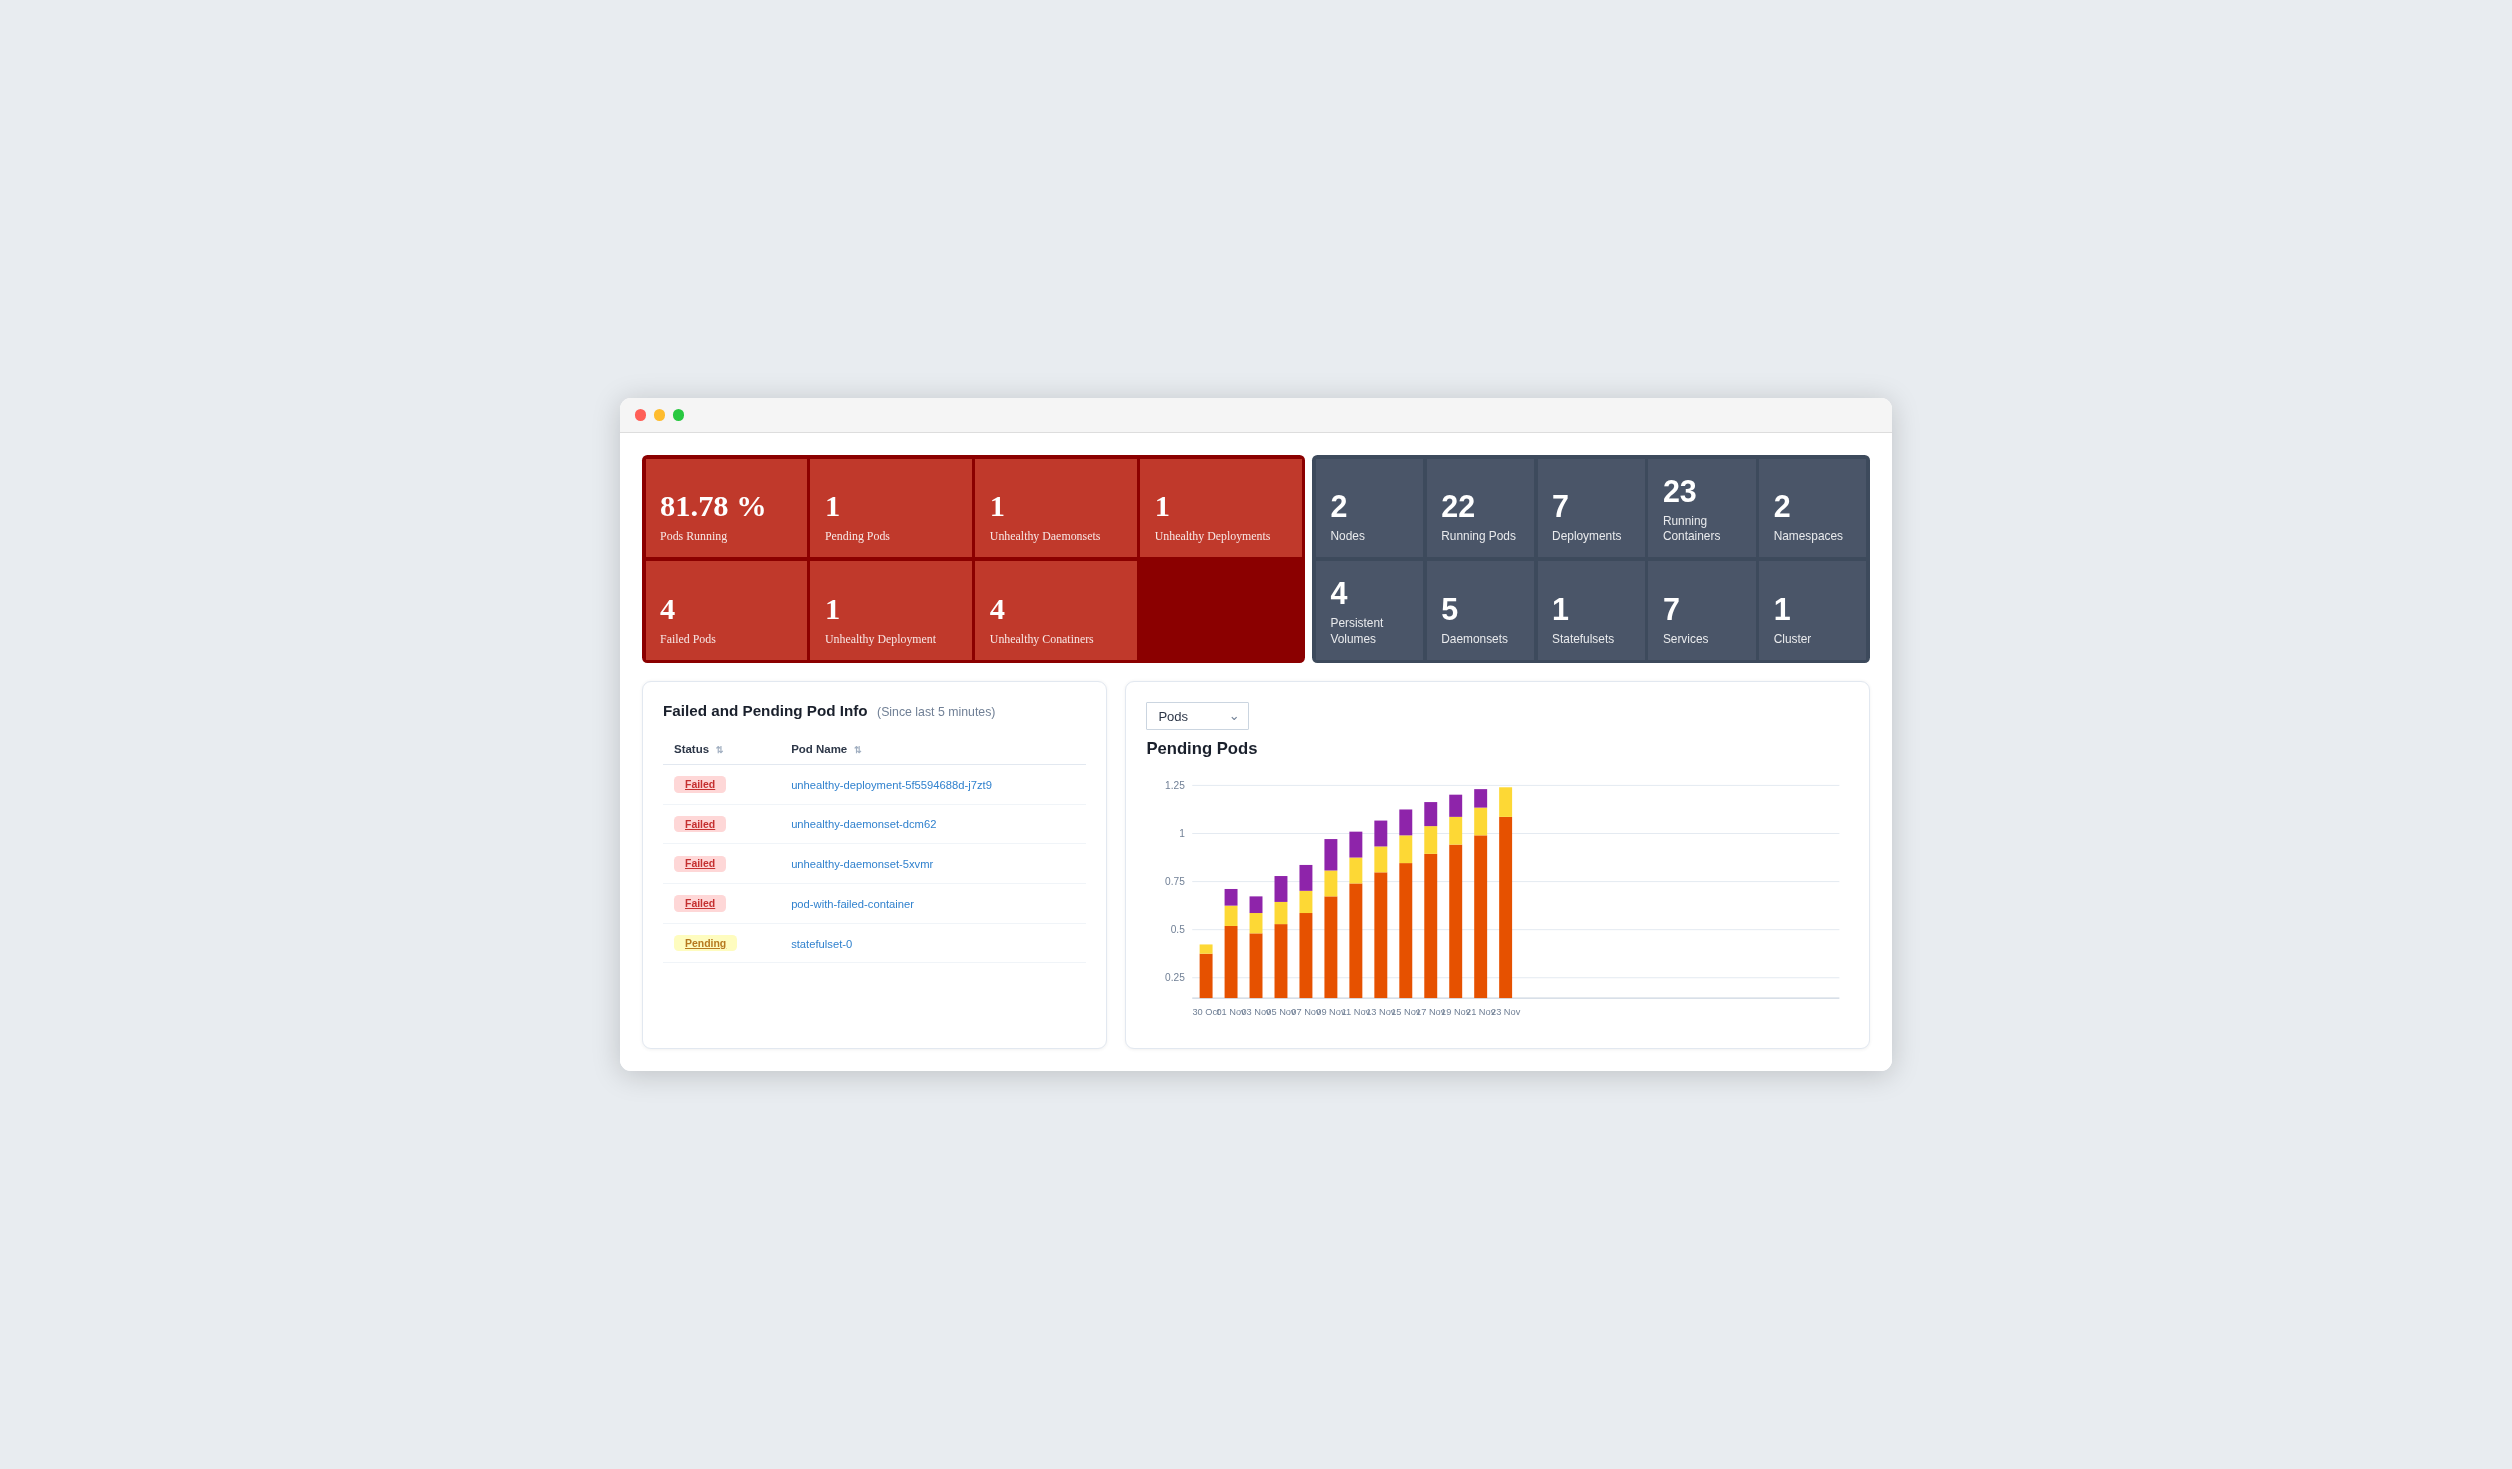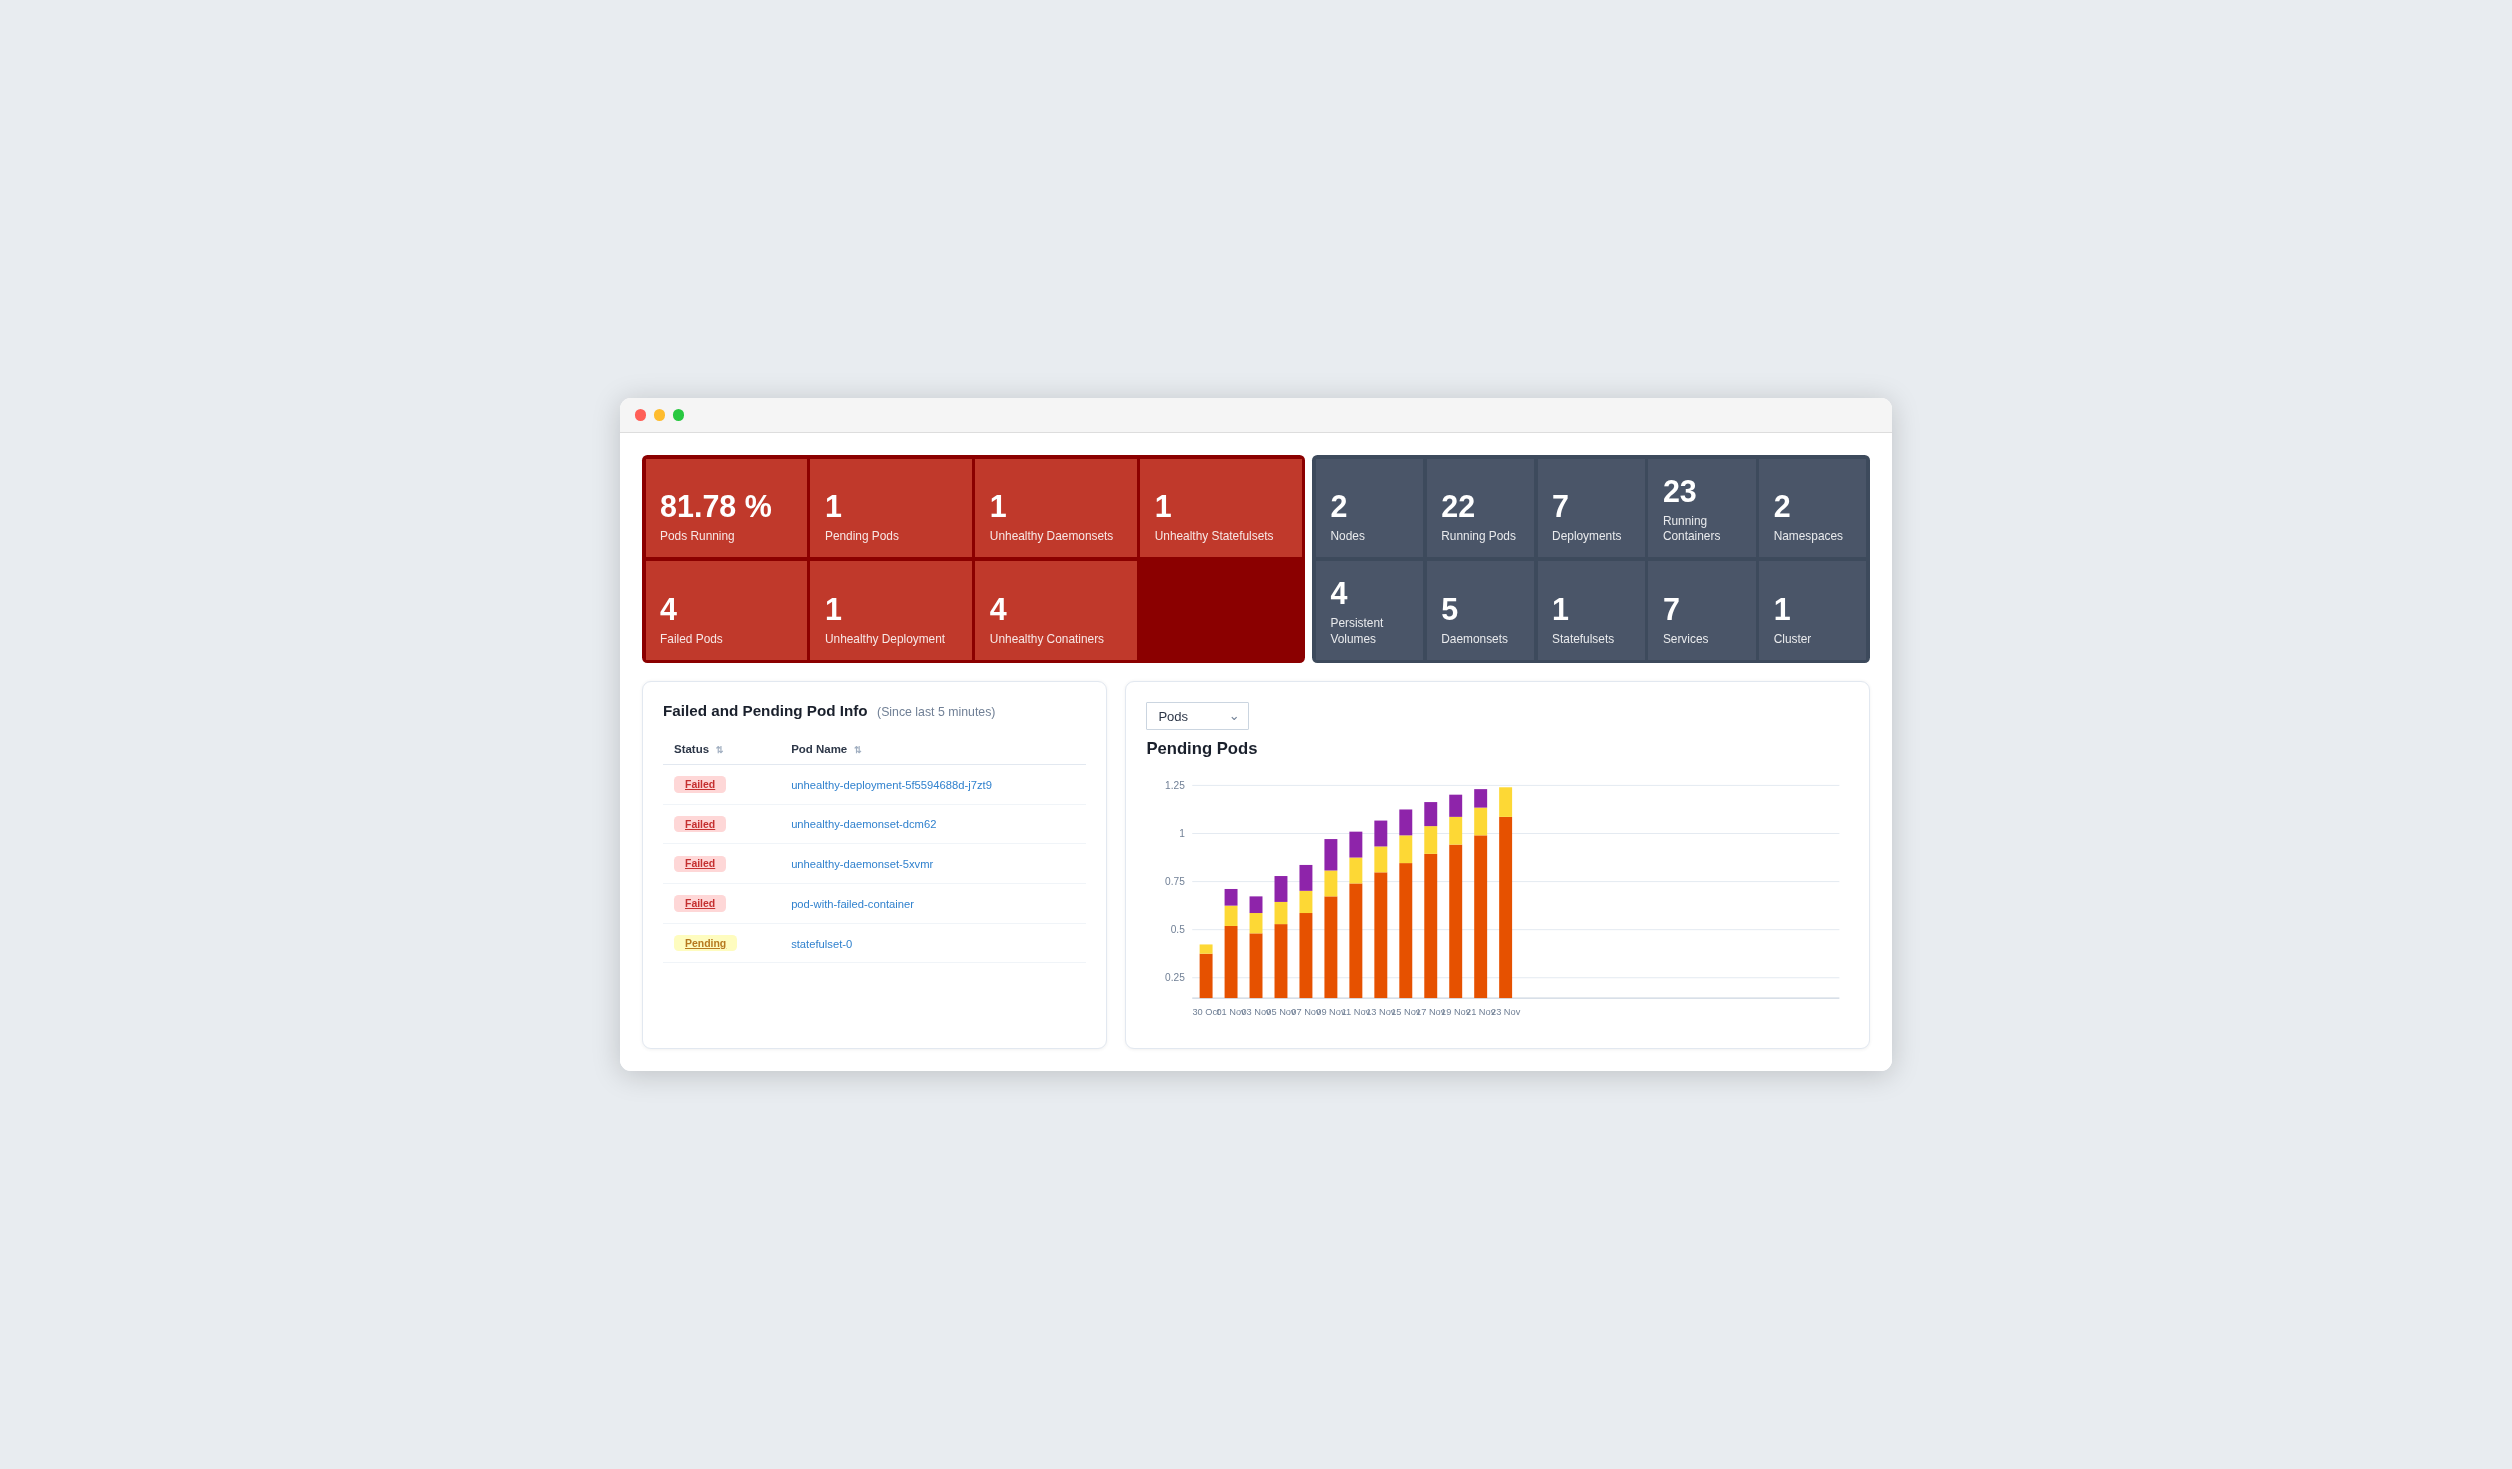--- a/index.html
+++ b/index.html
@@ -40,21 +40,21 @@
       background: #fff;
     }
 
     .metric-card {
       padding: 16.3px 14.5px 12.7px;
       display: flex;
       flex-direction: column;
       justify-content: flex-end;
       min-height: 91px;
     }
-    .metric-card.red { background: #c0392b; }
+    .metric-card.red { background: #c0392b; font-family: Liberation Serif, serif; }
     .metric-card.green { background: #1a7a3a; }
     .metric-card.gray { background: #4a5568; }
 
     .metric-value {
       font-size: 2.1em;
       font-weight: 700;
       color: #fff;
       line-height: 1.1;
       margin-bottom: 5.4px;
     }
@@ -214,21 +214,21 @@
         <div class="metric-card red">
           <div class="metric-value">1</div>
           <div class="metric-label">Pending Pods</div>
         </div>
         <div class="metric-card red">
           <div class="metric-value">1</div>
           <div class="metric-label">Unhealthy Daemonsets</div>
         </div>
         <div class="metric-card red">
           <div class="metric-value">1</div>
-          <div class="metric-label">Unhealthy Statefulsets</div>
+          <div class="metric-label">Unhealthy Deployments</div>
         </div>
 
         <div class="metric-card red">
           <div class="metric-value">4</div>
           <div class="metric-label">Failed Pods</div>
         </div>
         <div class="metric-card red">
           <div class="metric-value">1</div>
           <div class="metric-label">Unhealthy Deployment</div>
         </div>

